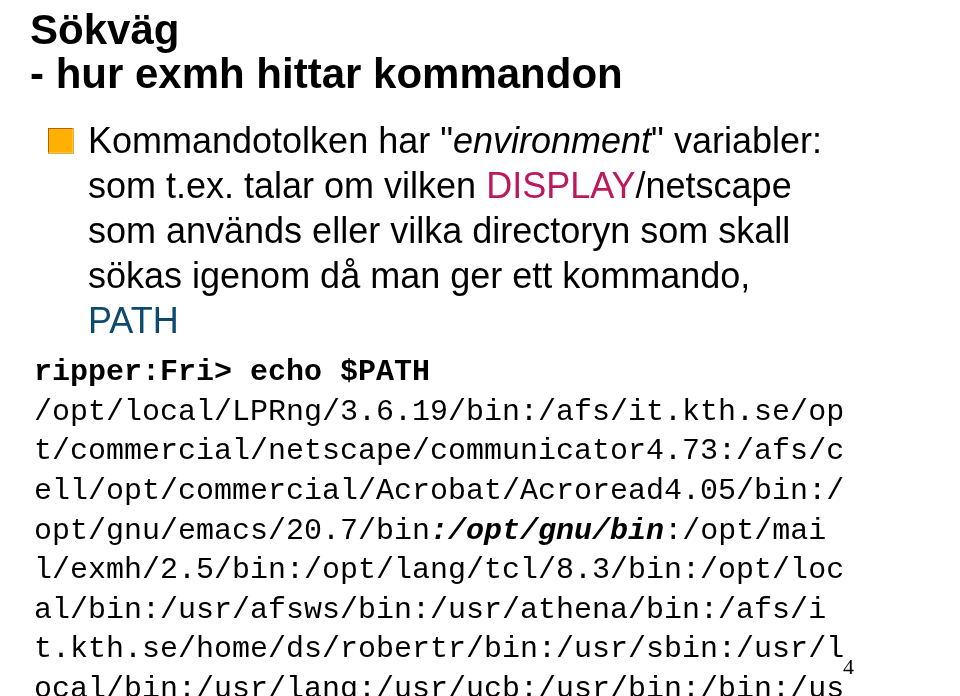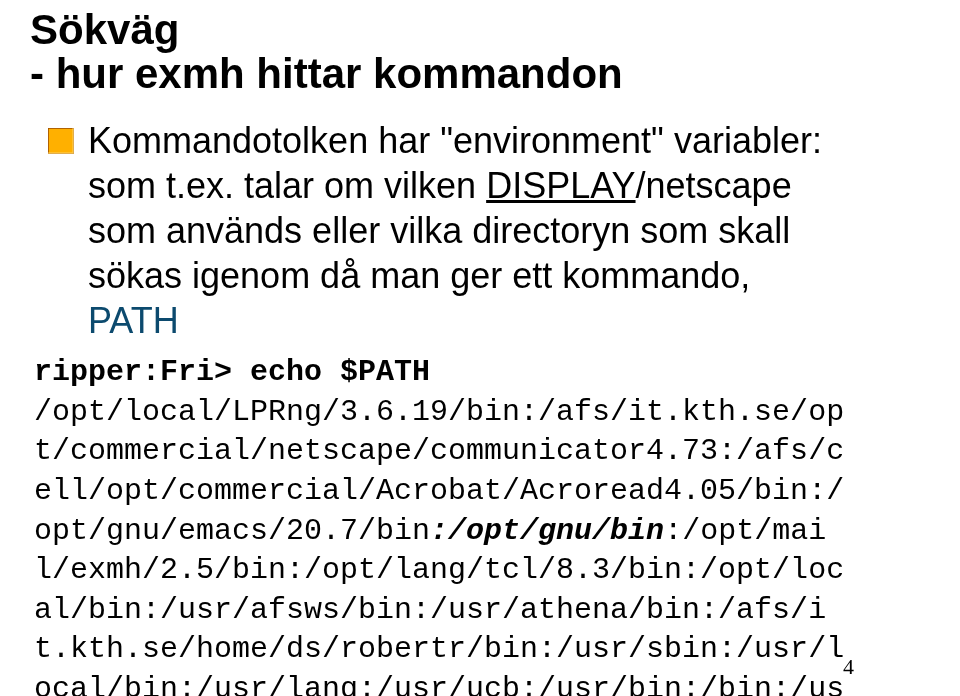--- a/index.html
+++ b/index.html
@@ -39,22 +39,23 @@
     width: 26px;
     height: 26px;
     margin-top: 10px;
     margin-right: 14px;
   }
   .bullet-text {
     font-size: 36px;
     line-height: 1.25;
   }
   .bullet-text .env-word {
+    font-style: italic;
   }
-  .kw-display { color: #000000; text-decoration: underline; }
+  .kw-display { color: #be185d; }
   .kw-path    { color: #0c4a6e; }
   .mono-block {
     font-family: "Courier New", Courier, monospace;
     font-size: 30px;
     line-height: 1.32;
     white-space: pre-wrap;
     word-break: break-all;
     margin-left: 4px;
     max-width: 900px;
   }

